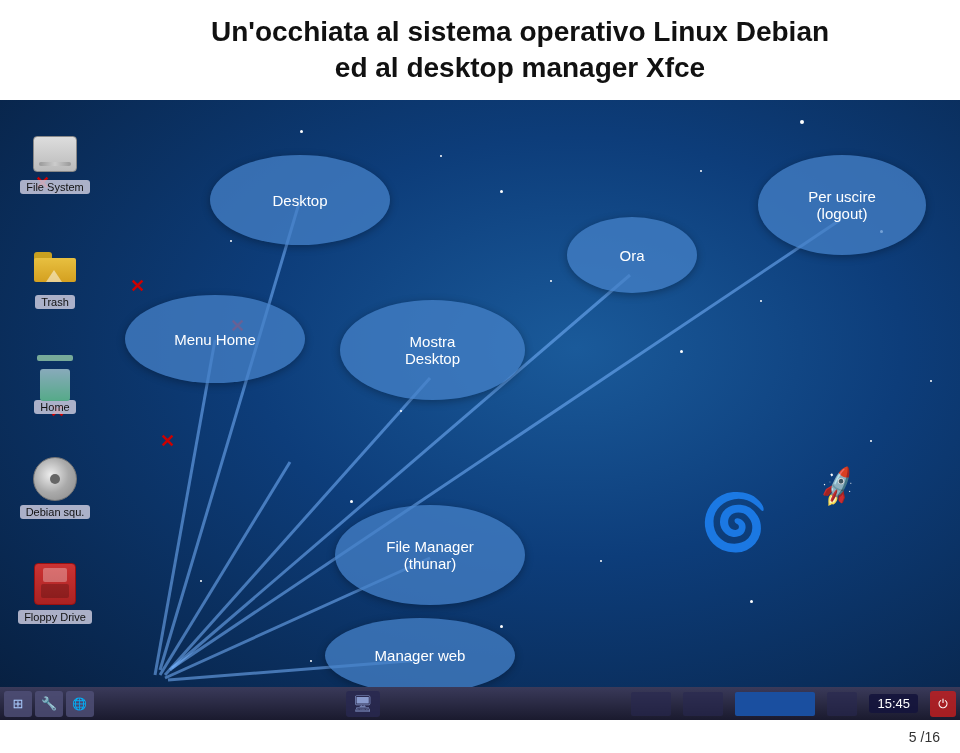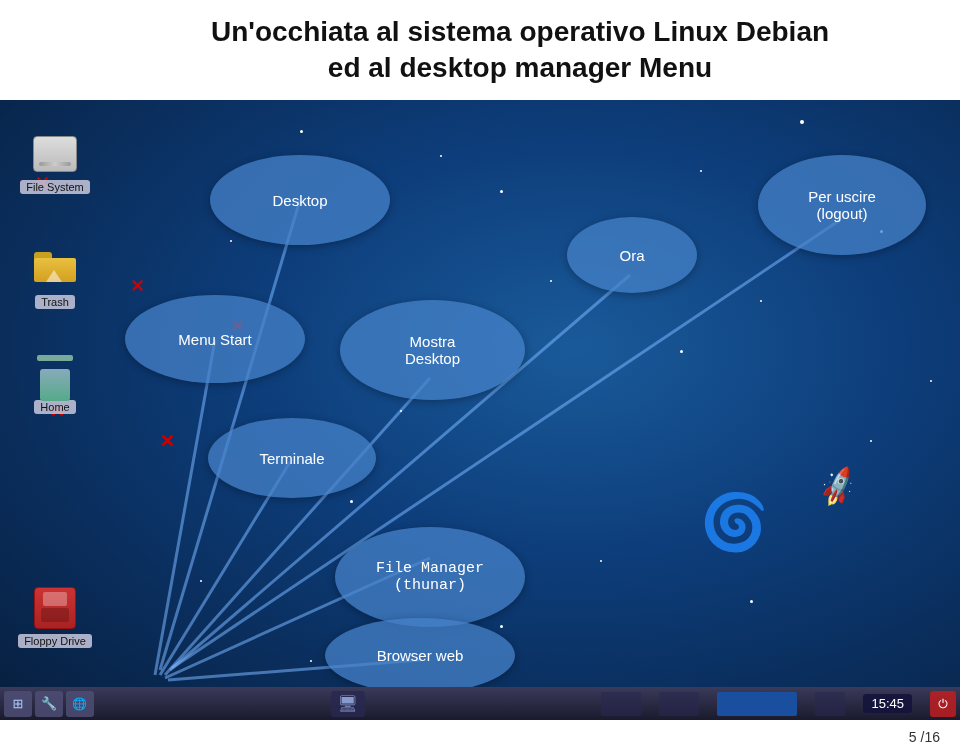--- a/index.html
+++ b/index.html
@@ -245,21 +245,21 @@
       background: rgba(0,0,0,0.2);
       border-radius: 2px;
     }
   </style>
 </head>
 <body>
 
 <div id="title-area">
   <h1>
     <span>Un'occhiata al sistema operativo Linux Debian</span><br>
-    <span>ed al desktop manager Menu</span>
+    <span>ed al desktop manager Xfce</span>
   </h1>
 </div>
 
 <div id="desktop-area">
 
   <svg id="lines-svg">
 
     <line x1="160" y1="570" x2="300" y2="100" stroke="rgba(120,180,255,0.55)" stroke-width="3"></line>
 
     <line x1="155" y1="575" x2="215" y2="240" stroke="rgba(120,180,255,0.55)" stroke-width="3"></line>
@@ -325,52 +325,57 @@
   <div class="desktop-icon" style="top:250px;">
     <div class="icon-img">
       <div class="trash-icon">
         <div class="trash-lid"></div>
         <div class="trash-body"></div>
       </div>
     </div>
     <div class="icon-label">Home</div>
   </div>
 
-
-  <div class="desktop-icon" style="top:484px;">
+  <div class="desktop-icon" style="top:355px;">
+    <div class="icon-img">
+      <div class="cd-icon">
+        <div class="cd-hole"></div>
+      </div>
+    </div>
+    <div class="icon-label">Debian squ.</div>
+  </div>
+
+  <div class="desktop-icon" style="top:460px;">
     <div class="icon-img">
       <div class="floppy-icon"></div>
     </div>
     <div class="icon-label">Floppy Drive</div>
   </div>
 
   <div class="bubble" style="left:210px;top:55px;width:180px;height:90px;border-radius:50%;">
     <span>Desktop</span>
   </div>
 
   <div class="bubble" style="left:125px;top:195px;width:180px;height:88px;border-radius:50%;">
-    <span>Menu Start</span>
+    <span>Menu Home</span>
   </div>
 
   <div class="bubble" style="left:340px;top:200px;width:185px;height:100px;border-radius:50%;">
     <span style="white-space:pre-line;">Mostra
 Desktop</span>
   </div>
 
-  <div class="bubble" style="left:208px;top:318px;width:168px;height:80px;border-radius:50%;">
-    <span>Terminale</span>
-  </div>
-
-  <div class="bubble" style="left:335px;top:427px;width:190px;height:100px;border-radius:50%;font-family:Liberation Mono, monospace;">
+
+  <div class="bubble" style="left:335px;top:405px;width:190px;height:100px;border-radius:50%;">
     <span style="white-space:pre-line;">File Manager
 (thunar)</span>
   </div>
 
   <div class="bubble" style="left:325px;top:518px;width:190px;height:75px;border-radius:50%;">
-    <span>Browser web</span>
+    <span>Manager web</span>
   </div>
 
   <div class="bubble" style="left:567px;top:117px;width:130px;height:76px;border-radius:50%;">
     <span>Ora</span>
   </div>
 
   <div class="bubble" style="left:758px;top:55px;width:168px;height:100px;border-radius:50%;">
     <span style="white-space:pre-line;">Per uscire
 (logout)</span>
   </div>
@@ -382,21 +387,21 @@
   <div id="taskbar" style="position:absolute;bottom:0;left:0;width:100%;height:33px;background:linear-gradient(to bottom,#3a3a5a,#1a1a2e);display:flex;align-items:center;padding:0 4px;gap:3px;">
 
     <div class="taskbar-btn" style="width:28px;height:26px;background:rgba(80,80,120,0.8);border-radius:3px;display:flex;align-items:center;justify-content:center;color:#aaccff;font-size:13px;">⊞</div>
     <div class="taskbar-btn" style="width:28px;height:26px;background:rgba(80,80,120,0.8);border-radius:3px;display:flex;align-items:center;justify-content:center;color:#aaccff;font-size:13px;">🔧</div>
     <div class="taskbar-btn" style="width:28px;height:26px;background:rgba(80,80,120,0.8);border-radius:3px;display:flex;align-items:center;justify-content:center;color:#aaccff;font-size:12px;">🌐</div>
 
     <div style="flex:1;display:flex;align-items:center;justify-content:center;">
       <div style="width:34px;height:26px;background:rgba(40,40,80,0.8);border-radius:3px;display:flex;align-items:center;justify-content:center;color:#8899cc;font-size:16px;">🖥</div>
     </div>
 
-    <div style="display:flex;align-items:center;gap:18px;">
+    <div style="display:flex;align-items:center;gap:12px;">
       <div style="width:40px;height:24px;background:rgba(40,40,80,0.6);border-radius:2px;"></div>
       <div style="width:40px;height:24px;background:rgba(40,40,80,0.6);border-radius:2px;"></div>
       <div style="width:80px;height:24px;background:#1a4fa0;border-radius:2px;"></div>
       <div style="width:30px;height:24px;background:rgba(40,40,80,0.6);border-radius:2px;"></div>
       <div style="color:white;font-size:13px;background:rgba(20,20,60,0.9);padding:2px 8px;border-radius:3px;">15:45</div>
       <div style="width:26px;height:26px;background:rgba(200,30,30,0.8);border-radius:3px;display:flex;align-items:center;justify-content:center;color:white;font-size:12px;">⏻</div>
     </div>
   </div>
 
 </div>

